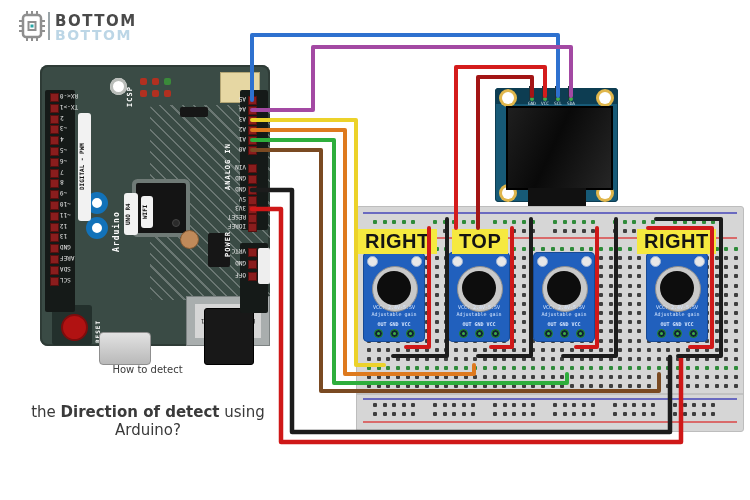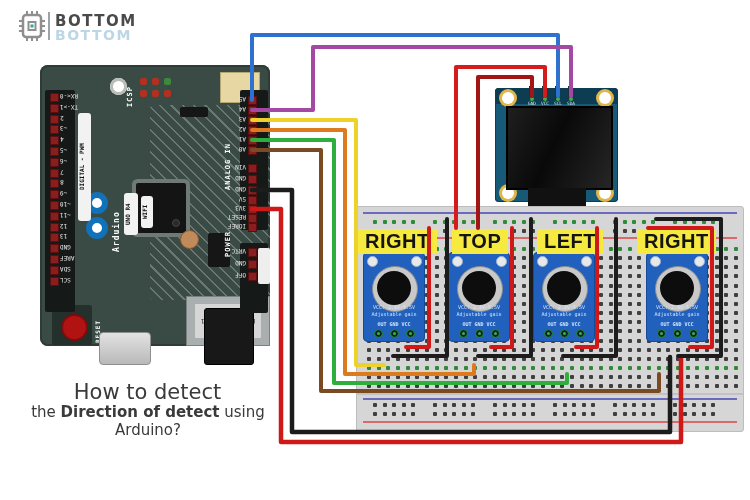--- a/index.html
+++ b/index.html
@@ -90,21 +90,21 @@
       linear-gradient(115deg,#1f1f1f 0%,#090909 45%,#262626 100%);border:2px solid #000;}
   .oled-hole{position:absolute;width:12px;height:12px;border-radius:50%;background:#fff;
       box-shadow:0 0 0 3px #e0b64b;}
   .oled-ribbon{position:absolute;left:33px;top:100px;width:58px;height:18px;background:#111;}
   .oled-pin{position:absolute;top:-2px;width:5px;height:14px;background:#20303a;}
   .oled-pad{position:absolute;top:9px;width:4px;height:4px;border-radius:50%;background:#3fae4a;}
   .oled-plbl{position:absolute;top:13px;width:16px;text-align:center;font-size:4.5px;
       color:#cfe0ea;font-family:"DejaVu Sans Mono",monospace;}
 
   
-  .cap1{position:absolute;left:30px;top:380px;width:235px;text-align:center;font-size:21px;
+  .cap1{position:absolute;left:30px;top:364px;width:235px;text-align:center;font-size:10px;
       color:#3a3a3a;}
   .cap2{position:absolute;left:2px;top:403px;width:292px;text-align:center;font-size:15px;
       color:#3a3a3a;}
   .banner{position:absolute;left:22px;top:429px;width:252px;height:45px;background:#3f3f3f;
       color:#fff;font-size:32px;font-weight:bold;display:flex;align-items:center;
       justify-content:center;letter-spacing:.5px;}
 
   #wires{position:absolute;left:0;top:0;z-index:5;pointer-events:none;}
 </style>
 </head>
@@ -1049,21 +1049,20 @@
       </div>
     <div class="stext" style="top:52px">VCC: 2.4V-5.5V</div>
     <div class="stext" style="top:59px">Adjustable gain</div>
     <div class="stext" style="top:69px;font-weight:bold">OUT GND VCC</div>
     <div class="pads">
         <i></i>
         <i></i>
         <i></i>
       </div>
   </div>
-  <div class="slabel" style="left:537px;top:229px">LEFT</div>
 
   <div class="sensor" style="left:646px">
     <div class="screw" style="left:4px;top:4px"></div>
     <div class="screw" style="left:48px;top:4px"></div>
     <div class="mic">
         <div class="mic-in"></div>
       </div>
     <div class="stext" style="top:52px">VCC: 2.4V-5.5V</div>
     <div class="stext" style="top:59px">Adjustable gain</div>
     <div class="stext" style="top:69px;font-weight:bold">OUT GND VCC</div>

